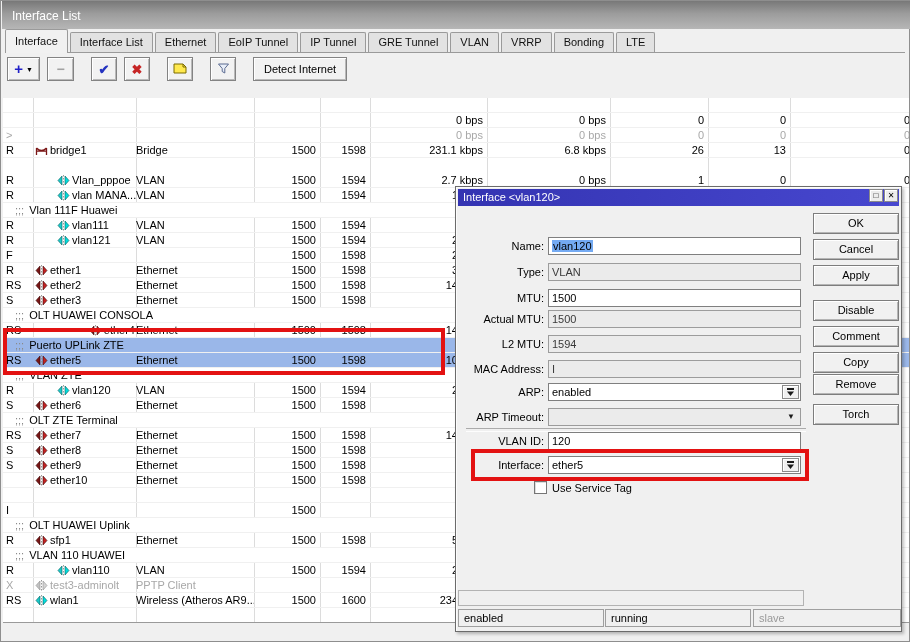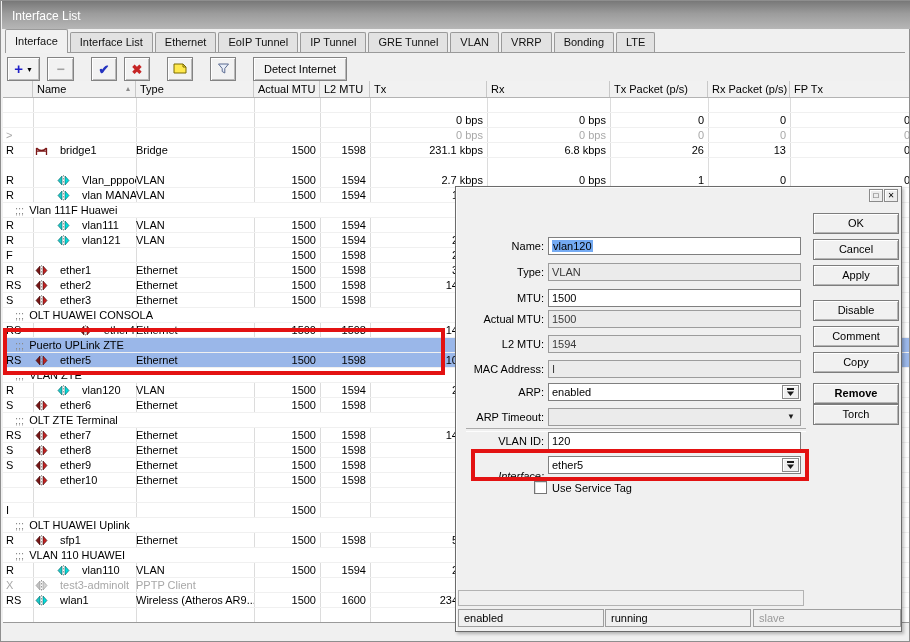--- a/index.html
+++ b/index.html
@@ -31,21 +31,21 @@
        overflow:hidden;border-bottom:1px solid #9a9a9a;box-sizing:border-box}
   .gridline{position:absolute;top:0;bottom:0;width:1px;background:#dcdcdc}
   .row{position:absolute;left:0;width:906px;height:15px}
   .row .hline{position:absolute;left:0;right:0;bottom:0;height:1px;background:#f0f0f0}
   .row.selected{background:#9ab7e9}
   .row.comment{background:#fff}
   .row.comment.selected{background:#9ab7e9}
   .cell{position:absolute;top:0;height:15px;line-height:15px;white-space:nowrap;
        overflow:hidden;box-sizing:border-box;color:#000}
   .cell.right{text-align:right;padding-right:4px}
-  .namecell{display:flex;align-items:center;gap:12px}
+  .namecell{display:flex;align-items:center;gap:2px}
   .row.muted .cell{color:#a8a8a8}
   .commenttext{position:absolute;left:12px;top:0;height:15px;line-height:15px}
   .commentmark{color:#8a8a8a;margin-right:5px}
   .statusbar{position:absolute;left:2px;top:624px;width:906px;height:16px;line-height:16px;
        padding-left:7px;background:#f0f0f0;box-sizing:border-box}
   
   #dialog{position:absolute;left:455px;top:186px;width:447px;height:446px;background:#f0f0f0;
        border:1px solid #6b6b6b;box-sizing:border-box;z-index:10;
        box-shadow:inset 1px 1px 0 #fcfcfc,2px 2px 3px rgba(0,0,0,.25)}
   .dlg-title{position:absolute;left:2px;top:2px;width:441px;height:17px;
@@ -130,32 +130,20 @@
       <span><svg width="13" height="13">
             <path d="M1.5 2 H11.5 L7.8 6.5 V11 L5.2 9.5 V6.5 Z" fill="#e8eef8" stroke="#5a6a90"></path>
           </svg></span>
     </div>
     <div style="width:3px"></div>
     <div class="tbtn" style="padding:0 10px">
       <span>Detect Internet</span>
     </div>
   </div>
 
-  <div class="thead" id="thead">
-      <div class="hcell" style="left: 0px; width: 30px;"></div>
-      <div class="hcell" style="left: 30px; width: 103px;">Name<span class="sortmark">▴</span></div>
-      <div class="hcell" style="left: 133px; width: 118px;">Type</div>
-      <div class="hcell" style="left: 251px; width: 66px;">Actual MTU</div>
-      <div class="hcell" style="left: 317px; width: 50px;">L2 MTU</div>
-      <div class="hcell" style="left: 367px; width: 117px;">Tx</div>
-      <div class="hcell" style="left: 484px; width: 123px;">Rx</div>
-      <div class="hcell" style="left: 607px; width: 98px;">Tx Packet (p/s)</div>
-      <div class="hcell" style="left: 705px; width: 82px;">Rx Packet (p/s)</div>
-      <div class="hcell" style="left: 787px; width: 124px;">FP Tx</div>
-    </div>
   <div class="tbody" id="tbody">
       <div class="gridline" style="left: 30px;"></div>
       <div class="gridline" style="left: 133px;"></div>
       <div class="gridline" style="left: 251px;"></div>
       <div class="gridline" style="left: 317px;"></div>
       <div class="gridline" style="left: 367px;"></div>
       <div class="gridline" style="left: 484px;"></div>
       <div class="gridline" style="left: 607px;"></div>
       <div class="gridline" style="left: 705px;"></div>
       <div class="gridline" style="left: 787px;"></div>
@@ -582,20 +570,23 @@
         <div class="cell right" style="left: 251px; width: 66px;">1500</div>
         <div class="cell right" style="left: 317px; width: 50px; padding-left: 10px;">1600</div>
         <div class="cell right" style="left: 367px; width: 88px; padding-right: 0px;">234</div>
         <div class="hline"></div>
       </div>
     </div>
 
 </div>
 
 <div id="dialog">
+  <div class="dlg-title">
+    <span>Interface &lt;vlan120&gt;</span>
+  </div>
   <div class="dlg-mini" style="right:18px">□</div>
   <div class="dlg-mini" style="right:3px">✕</div>
   <div id="dlg-fields">
       <div class="fld-label" style="top: 50px;">Name:</div>
       <div class="fld-box" style="top: 50px;"><span class="seltext">vlan120</span></div>
       <div class="fld-label" style="top: 76px;">Type:</div>
       <div class="fld-box disabled" style="top: 76px;"><span>VLAN</span></div>
       <div class="fld-label" style="top: 102px;">MTU:</div>
       <div class="fld-box" style="top: 102px;"><span>1500</span></div>
       <div class="fld-label" style="top: 123px;">Actual MTU:</div>
@@ -608,39 +599,39 @@
       <div class="fld-box" style="top: 196px;"><span>enabled</span><span class="combo-btn">
           <svg width="9" height="8">
             <rect x="1" y="0" width="7" height="2" fill="#1a1a1a"></rect>
             <path d="M1 3.5 H8 L4.5 8 Z" fill="#1a1a1a"></path>
           </svg>
         </span></div>
       <div class="fld-label" style="top: 221px;">ARP Timeout:</div>
       <div class="fld-box disabled" style="top: 221px;"><span></span><span class="plain-arrow">▼</span></div>
       <div class="fld-label" style="top: 245px;">VLAN ID:</div>
       <div class="fld-box" style="top: 245px;"><span>120</span></div>
-      <div class="fld-label" style="top: 280px; font-style: italic;">Interface:</div>
+      <div class="fld-label" style="top: 269px;">Interface:</div>
       <div class="fld-box" style="top: 269px;"><span>ether5</span><span class="combo-btn">
           <svg width="9" height="8">
             <rect x="1" y="0" width="7" height="2" fill="#1a1a1a"></rect>
             <path d="M1 3.5 H8 L4.5 8 Z" fill="#1a1a1a"></path>
           </svg>
         </span></div>
     </div>
   <div class="dlg-sep" style="top:241px"></div>
   <span class="cb" style="left:78px;top:294px"></span>
   <span class="cb-label" style="left:96px;top:294px">Use Service Tag</span>
   <div id="dlg-buttons">
       <div class="dlg-push" style="top: 26px;">OK</div>
       <div class="dlg-push" style="top: 52px;">Cancel</div>
       <div class="dlg-push" style="top: 78px;">Apply</div>
       <div class="dlg-push" style="top: 113px;">Disable</div>
       <div class="dlg-push" style="top: 139px;">Comment</div>
       <div class="dlg-push" style="top: 165px;">Copy</div>
-      <div class="dlg-push" style="top: 196px; font-weight: bold;">Remove</div>
+      <div class="dlg-push" style="top: 187px;">Remove</div>
       <div class="dlg-push" style="top: 217px;">Torch</div>
     </div>
   <div class="dlg-strip"></div>
   <div id="dlg-footer">
       <div class="foot-cell" style="left: 2px; width: 146px;">enabled</div>
       <div class="foot-cell" style="left: 149px; width: 146px;">running</div>
       <div class="foot-cell dim" style="left: 297px; width: 148px;">slave</div>
     </div>
 </div>
 

